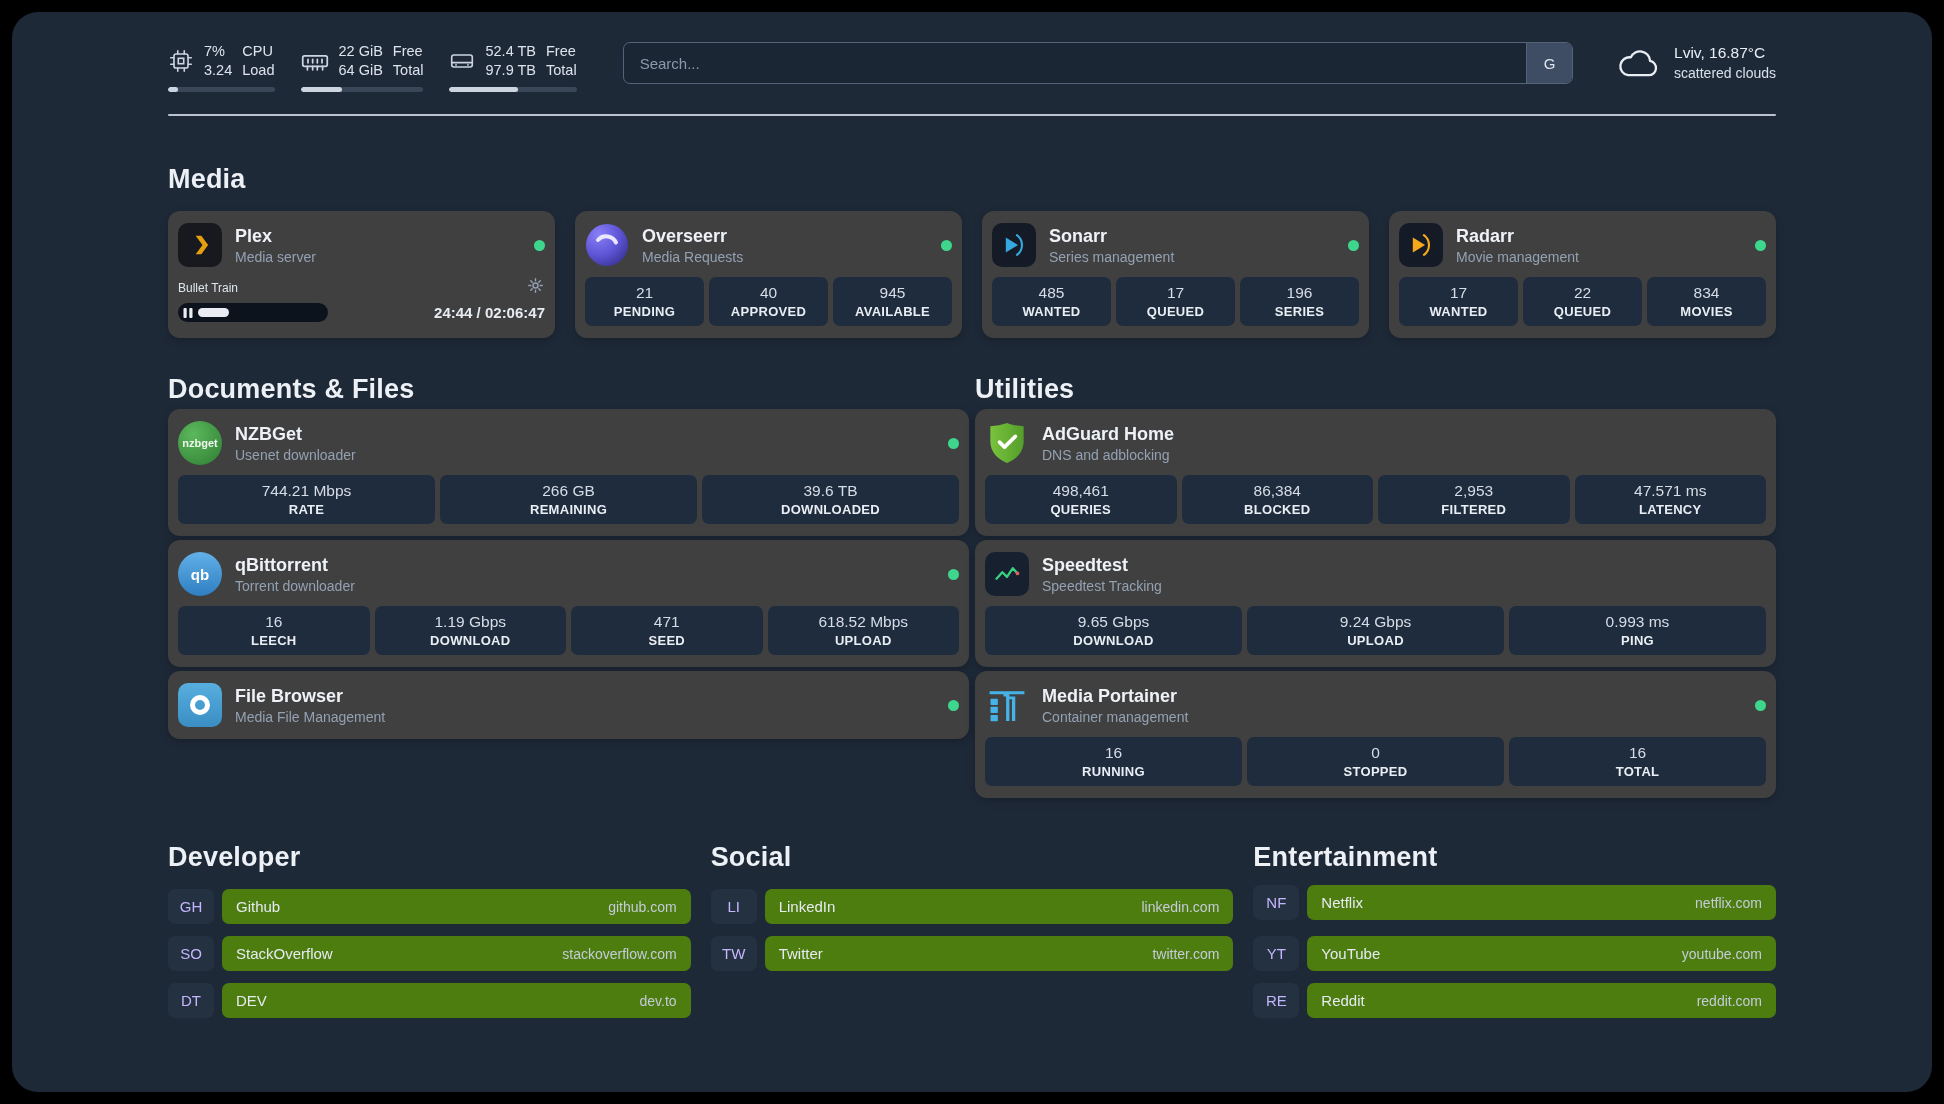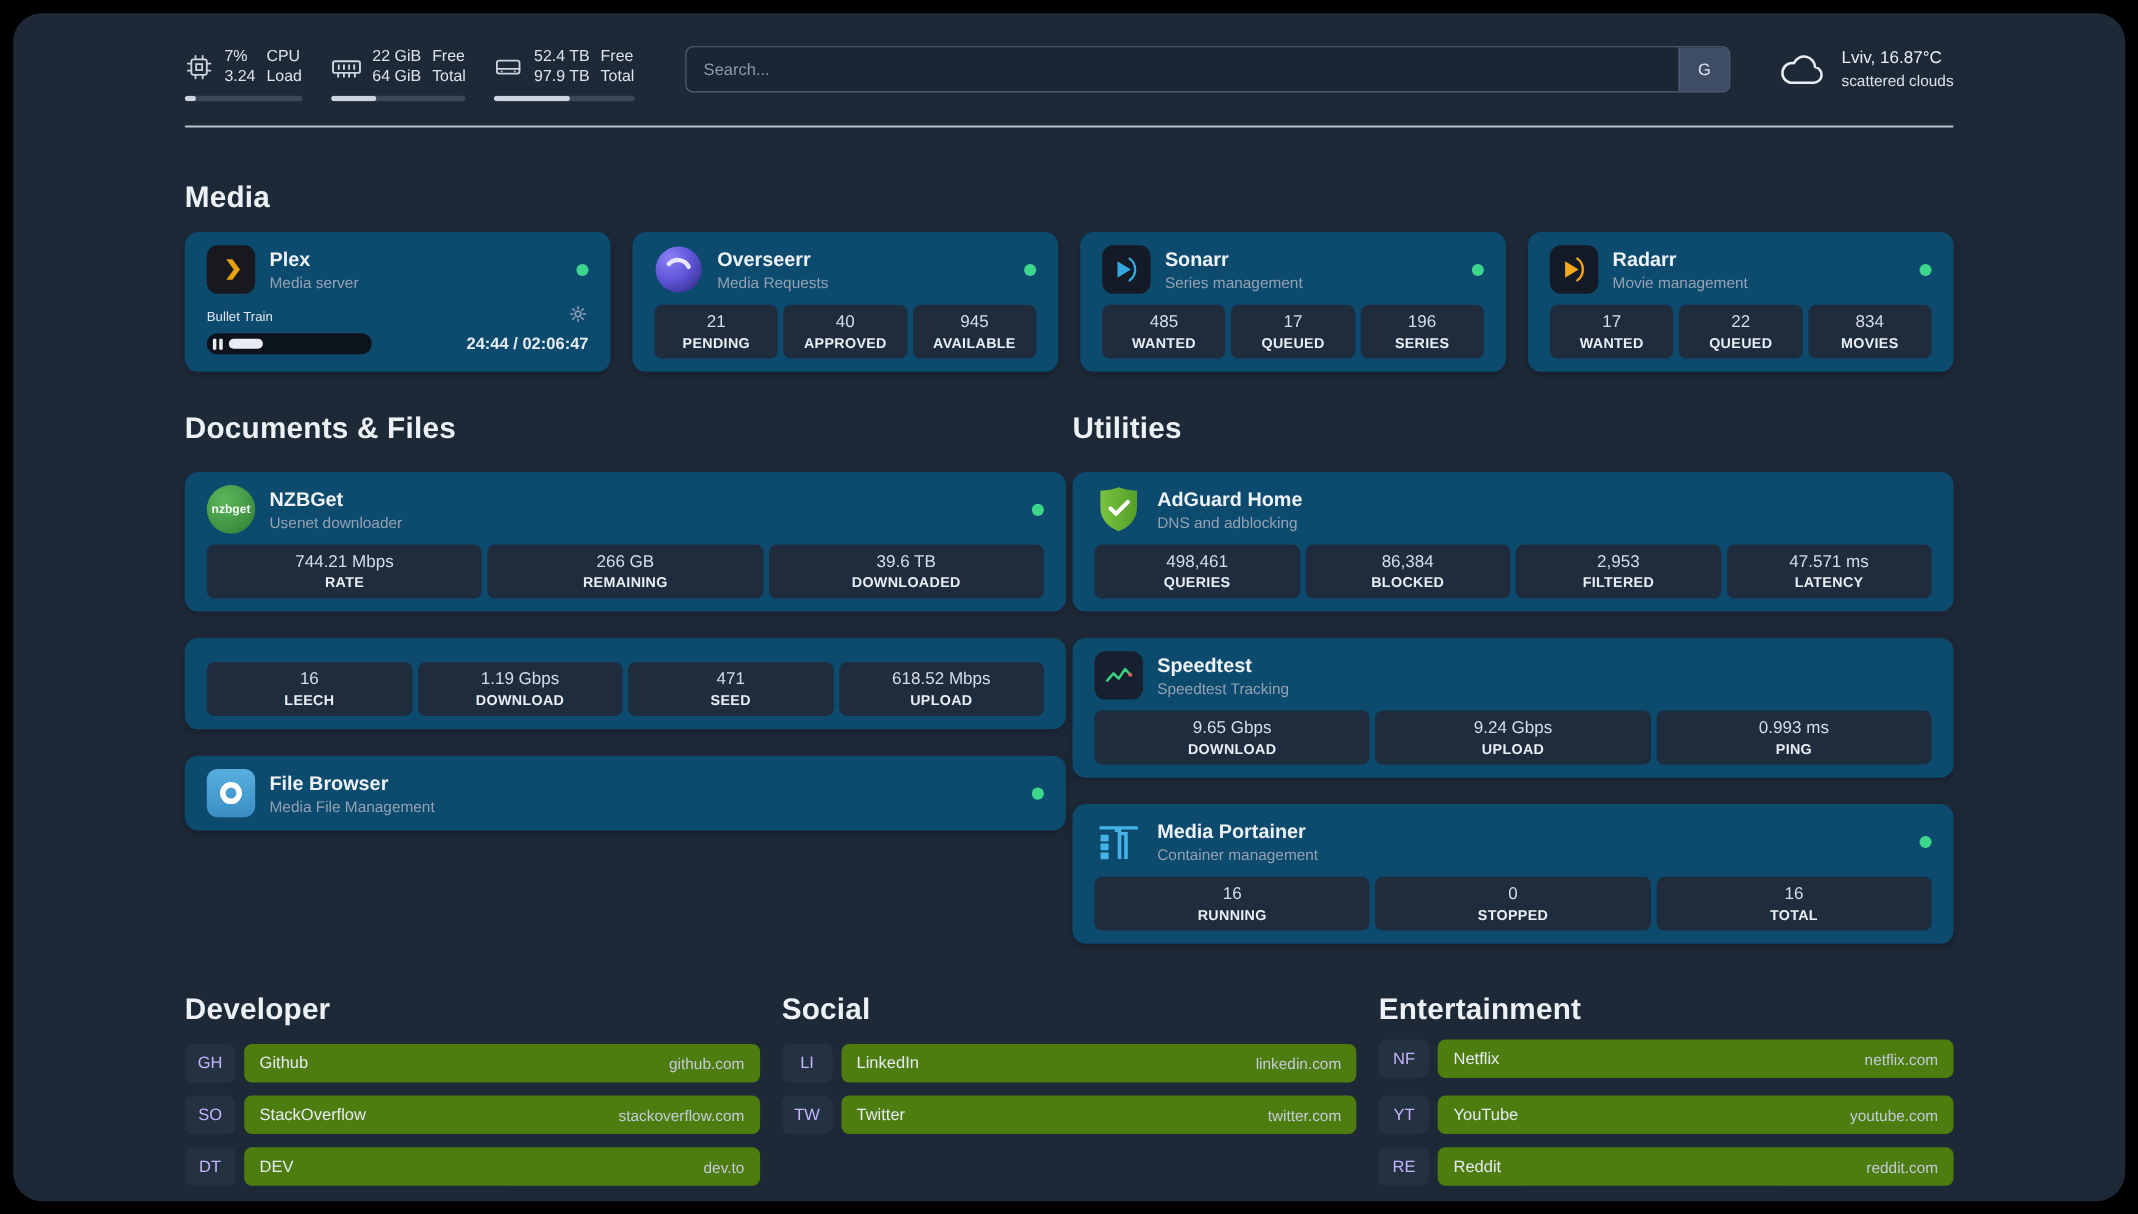--- a/index.html
+++ b/index.html
@@ -24,25 +24,25 @@
   .weather-text{display:flex;flex-direction:column;color:#e8edf4;font-size:15.5px;line-height:21px}
   .weather-text .cond{font-size:14px;color:#d9e0ea}
   .divider{margin-top:22px;height:2px;background:#c8d0db;border:none;border-radius:1px;opacity:.92}
 
   
   h2.section{font-size:27px;color:#edf1f6;font-weight:700;letter-spacing:.2px}
   .media-title{margin-top:48px}
   .media-grid{margin-top:16px;display:grid;grid-template-columns:repeat(4,1fr);gap:20px}
   .two-col{display:grid;grid-template-columns:1fr 1fr;gap:6px;align-items:start}
   .col h2.section{margin-top:36px}
-  .col .card{margin-top:24px}
+  .col .card{margin-top:4px}
   .bookmarks-grid{display:grid;grid-template-columns:repeat(3,1fr);gap:20px;margin-top:44px;align-items:start}
 
   
-  .card{background:#0c4a6e;border-radius:12px;padding:12px 20px;box-shadow:0 3px 8px rgba(0,0,0,.22);cursor:pointer}
+  .card{background:#404040;border-radius:12px;padding:12px 10px;box-shadow:0 3px 8px rgba(0,0,0,.22);cursor:pointer}
   .card-head{display:flex;align-items:center;gap:13px}
   .svc-meta{display:flex;flex-direction:column}
   .svc-name{font-size:18px;font-weight:700;color:#eef2f7}
   .svc-desc{font-size:14px;color:#93a1b3;margin-top:2px}
   .status-dot{width:11px;height:11px;border-radius:50%;background:#3dd68c;margin-left:auto;flex:none}
   .stats{display:flex;gap:5px;margin-top:10px}
   .stat{flex:1;background:#1f2c3d;border-radius:7px;padding:7px 4px;text-align:center}
   .stat-value{font-size:15.5px;color:#d6dde7}
   .stat-label{font-size:13px;font-weight:700;color:#e9eef4;margin-top:2px;letter-spacing:.3px}
 
@@ -337,20 +337,30 @@
               <div class="stat-label">REMAINING</div>
             </div>
             <div class="stat">
               <div class="stat-value">39.6 TB</div>
               <div class="stat-label">DOWNLOADED</div>
             </div>
           </div>
         </div>
 
         <div class="card">
+          <div class="card-head">
+            <div class="svc-icon icon-qbit">
+                <span>qb</span>
+              </div>
+            <div class="svc-meta">
+              <div class="svc-name">qBittorrent</div>
+              <div class="svc-desc">Torrent downloader</div>
+            </div>
+            <span class="status-dot"></span>
+          </div>
           <div class="stats">
             <div class="stat">
               <div class="stat-value">16</div>
               <div class="stat-label">LEECH</div>
             </div>
             <div class="stat">
               <div class="stat-value">1.19 Gbps</div>
               <div class="stat-label">DOWNLOAD</div>
             </div>
             <div class="stat">

